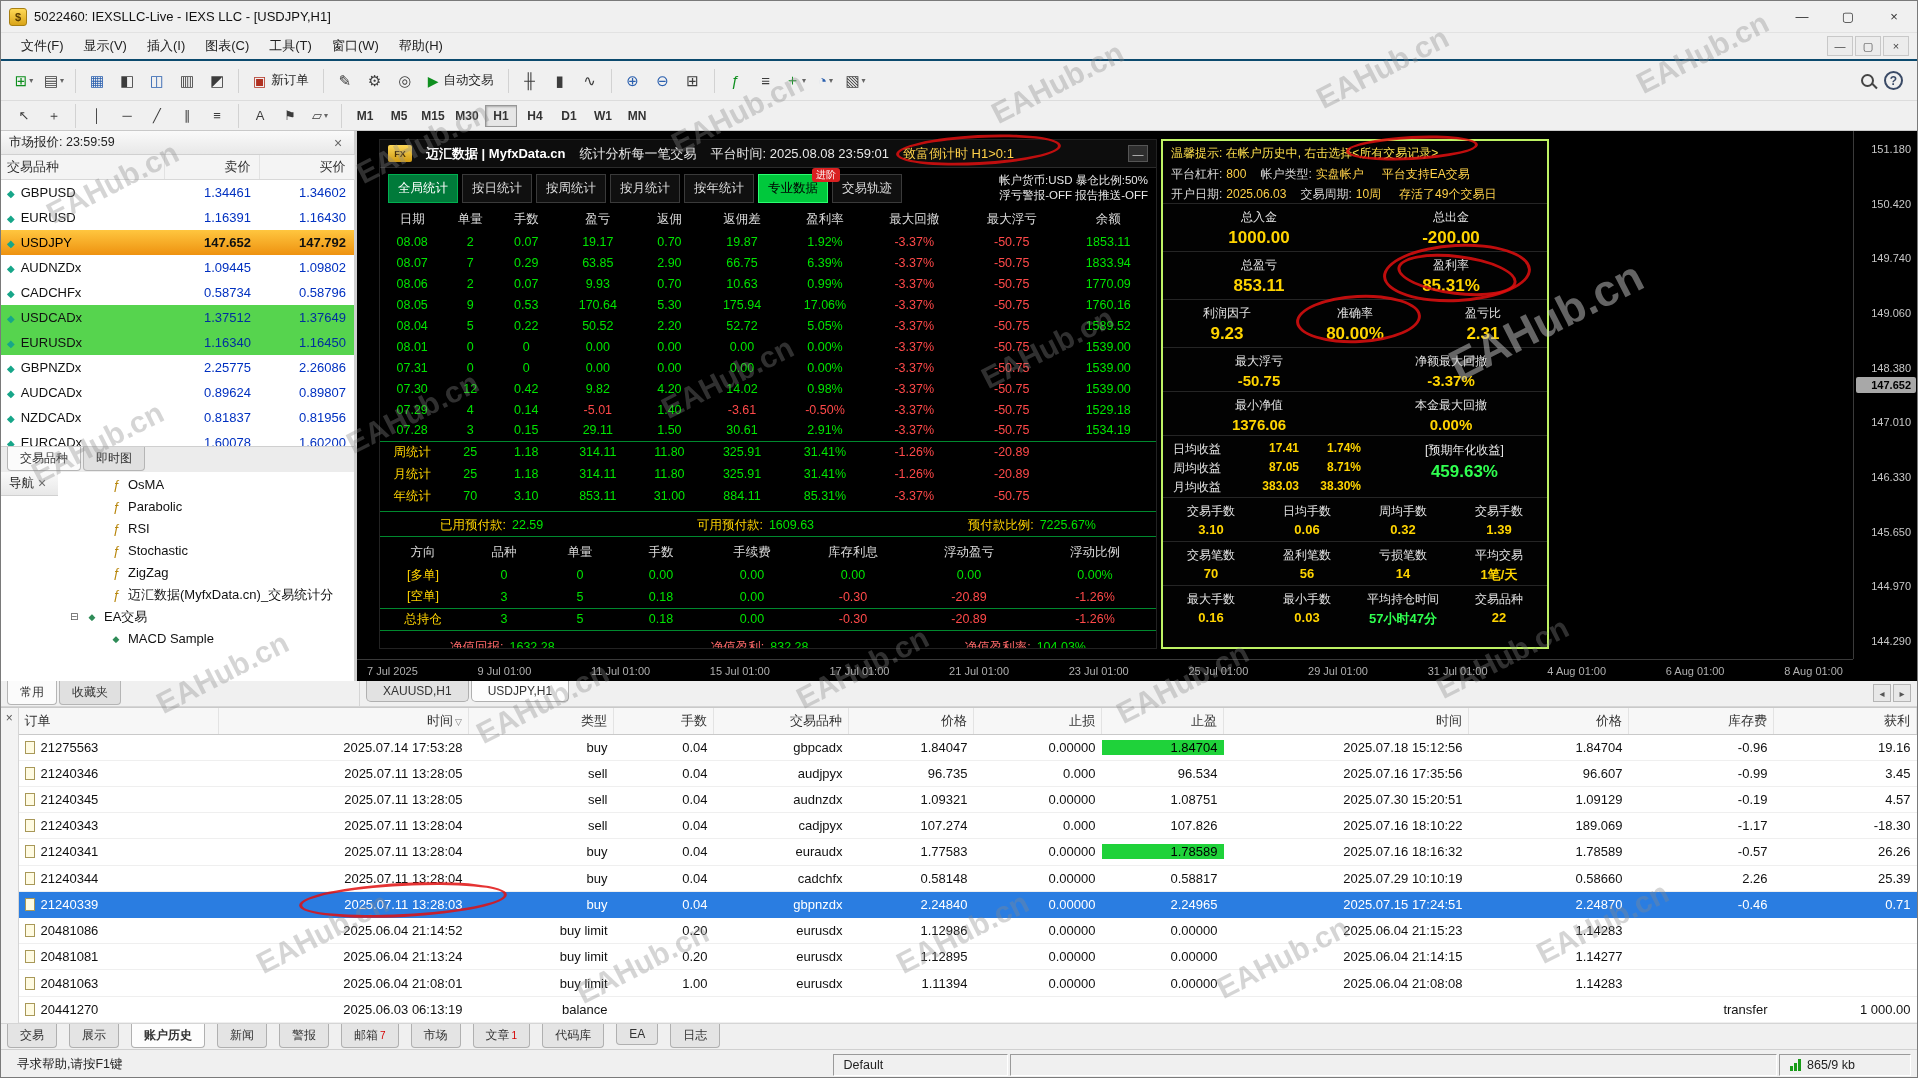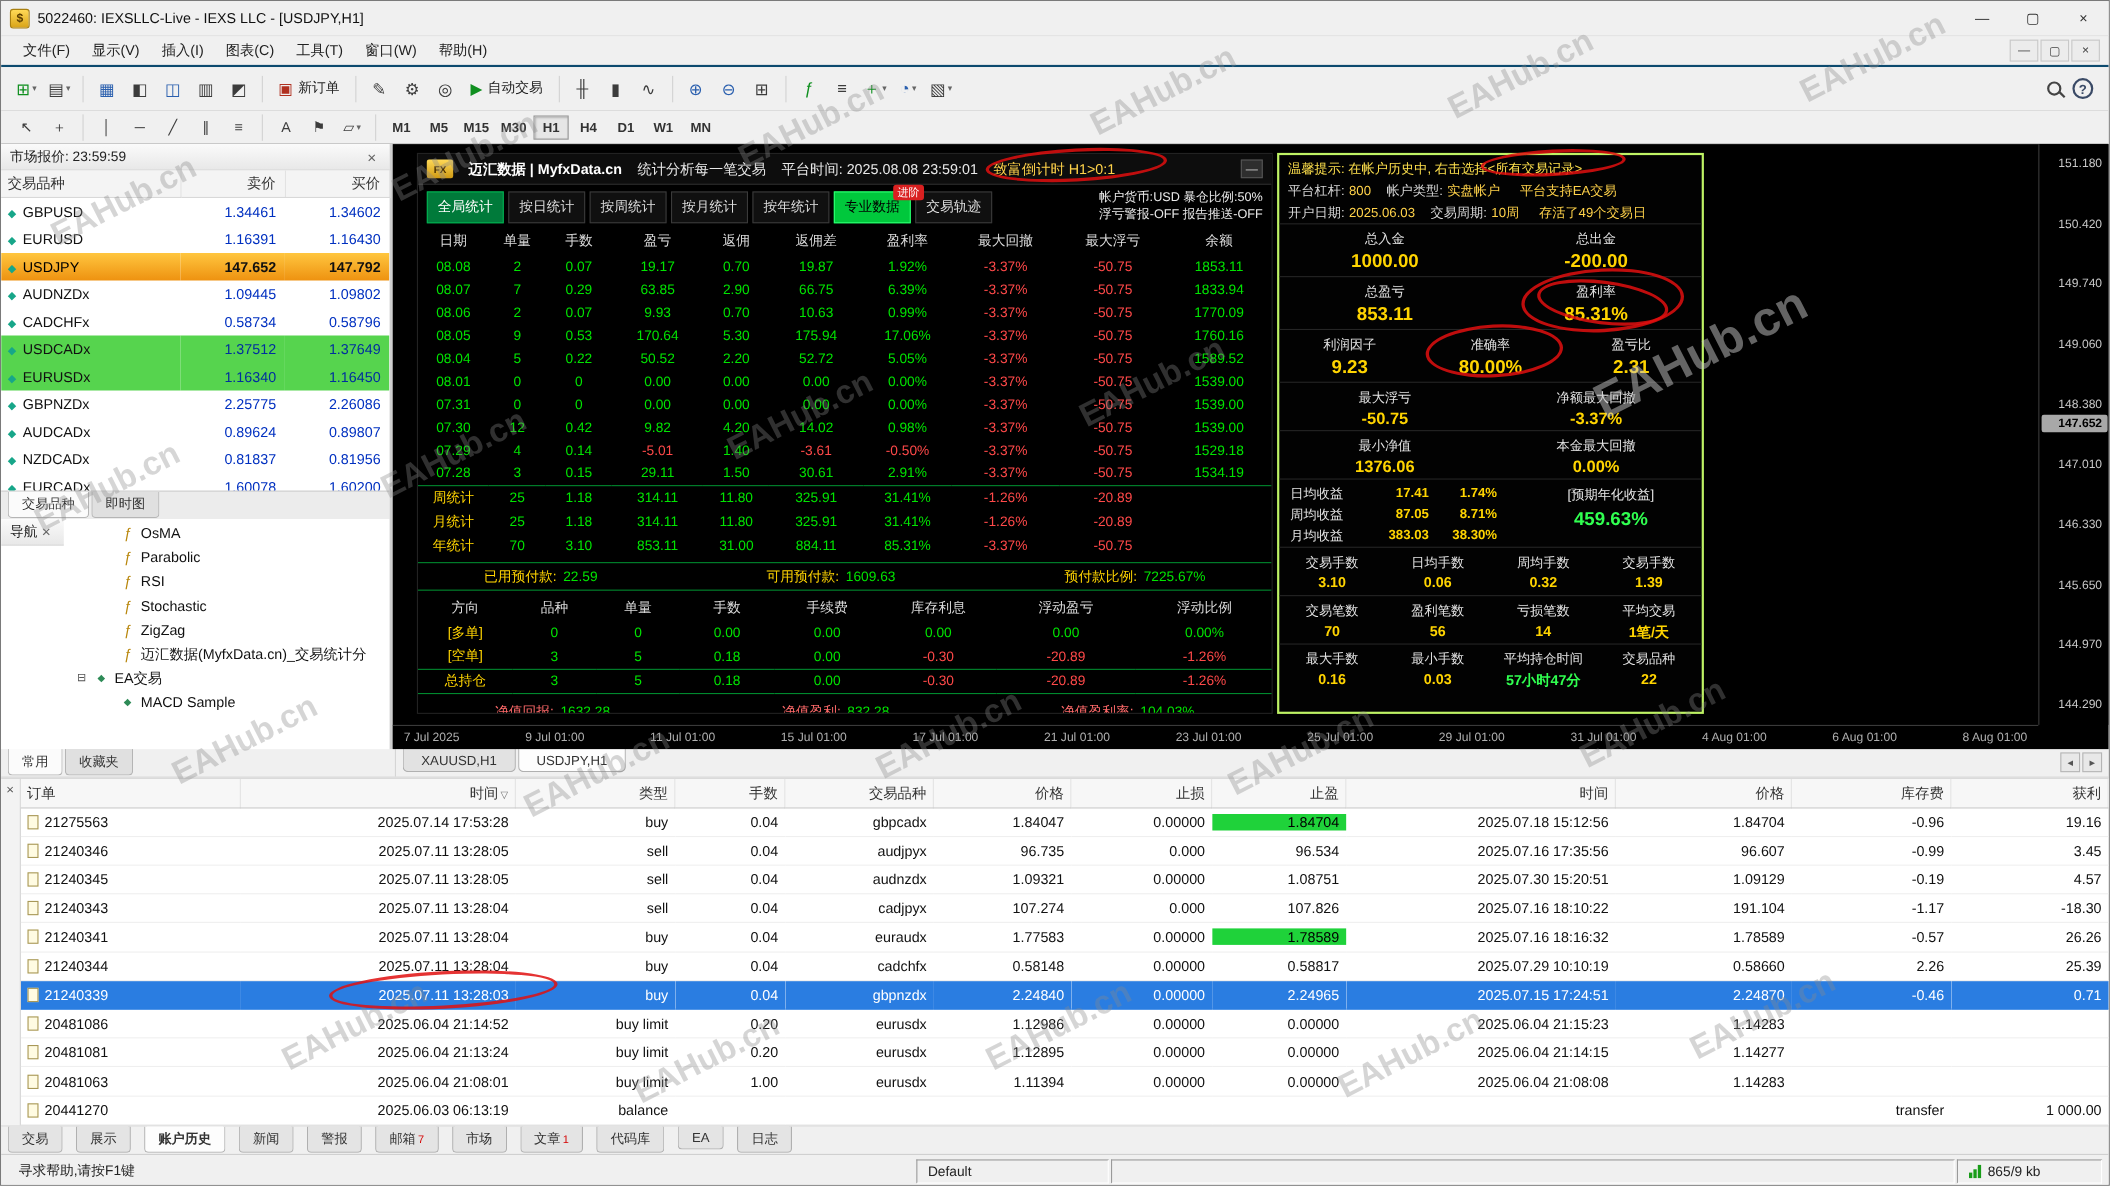--- a/index.html
+++ b/index.html
@@ -1063,21 +1063,21 @@
         <td>2025.07.11 13:28:04</td>
         <td>sell</td>
         <td>0.04</td>
         <td>cadjpyx</td>
         <td>107.274</td>
         <td>0.000</td>
         <td>
             <span class="tpcell">107.826</span>
           </td>
         <td>2025.07.16 18:10:22</td>
-        <td>191.104</td>
+        <td>189.069</td>
         <td>-1.17</td>
         <td>-18.30</td>
       </tr>
         <tr>
         <td class="l"><span class="doc-ico"></span><span>21240341</span></td>
         <td>2025.07.11 13:28:04</td>
         <td>buy</td>
         <td>0.04</td>
         <td>euraudx</td>
         <td>1.77583</td>

